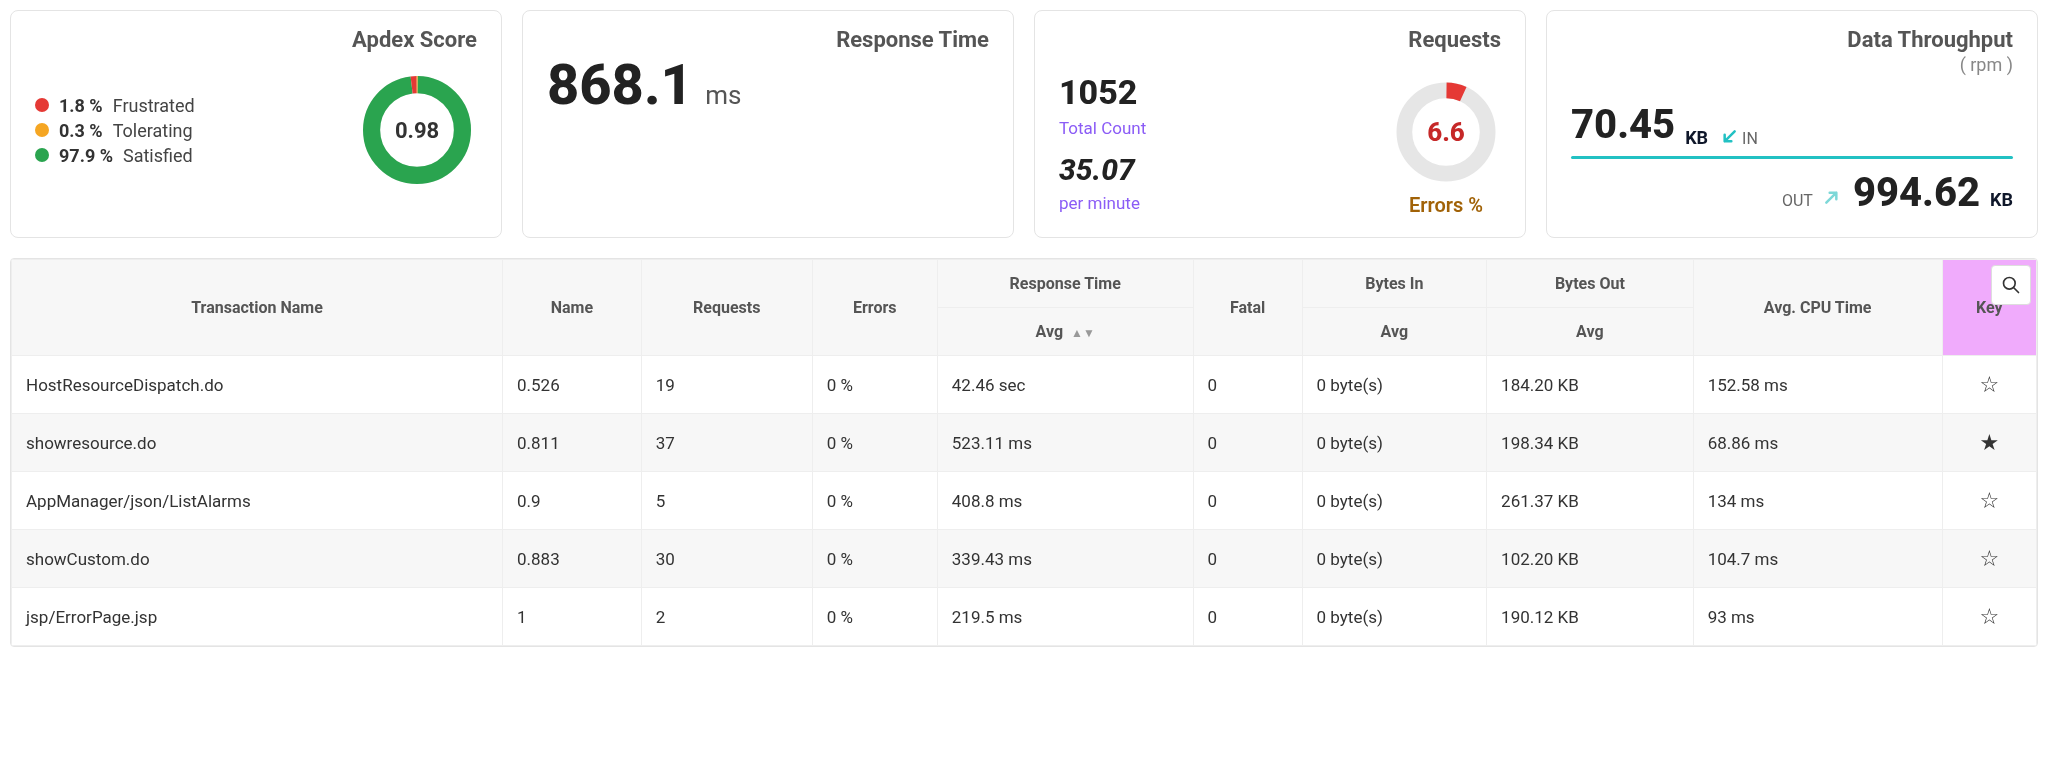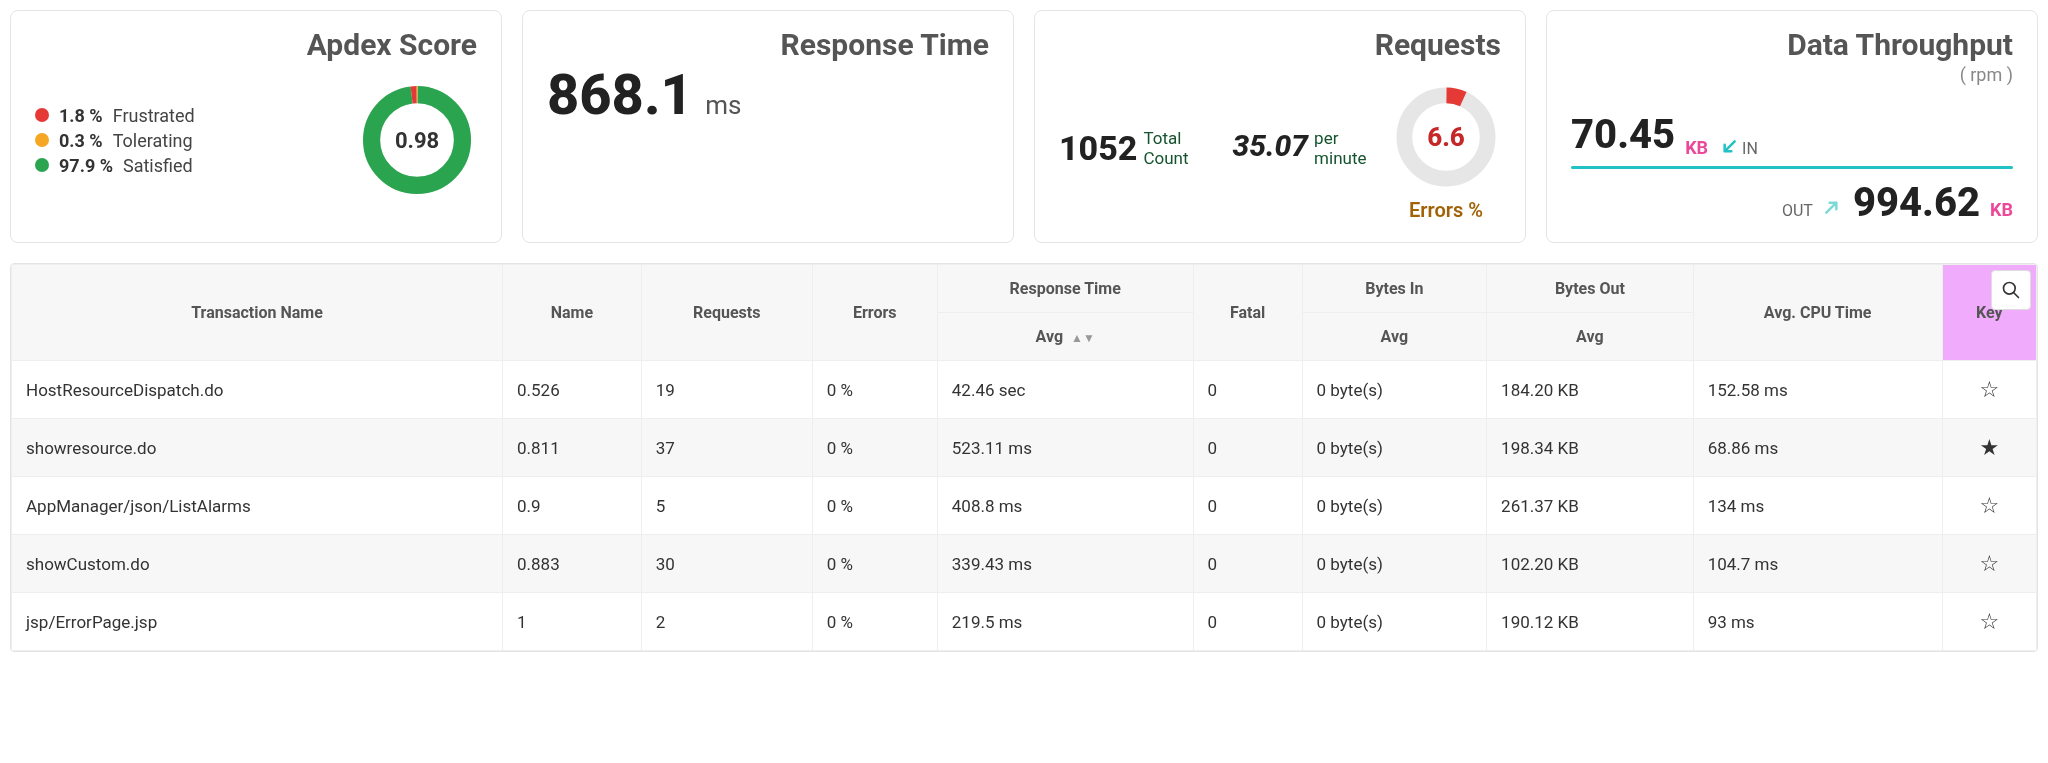--- a/index.html
+++ b/index.html
@@ -19,21 +19,21 @@
     flex: 1;
     border: 1px solid #e4e4e4;
     border-radius: 8px;
     padding: 16px 24px;
     min-height: 200px;
     position: relative;
   }
   .card-title {
     text-align: right;
     font-weight: 700;
-    font-size: 30px;
+    font-size: 22px;
     color: #555;
   }
   .card-subtitle {
     text-align: right;
     font-size: 18px;
     color: #888;
     margin-top: 2px;
   }
   
   .apdex-body {
@@ -54,36 +54,36 @@
     position: absolute; inset: 0;
     display: flex; align-items: center; justify-content: center;
     font-weight: 700; font-size: 22px; color: #333;
   }
   
   .rt-body { }
   .big-num { font-weight: 800; font-size: 56px; color: #222; display:inline-block; }
   .big-unit { font-size: 26px; color: #555; margin-left: 8px; }
   
   .req-body { display: flex; justify-content: space-between; align-items: center; margin-top: 20px; }
-  .req-left { display:flex; flex-direction:row; gap: 6px; }
+  .req-left { display:flex; flex-direction:column; gap: 6px; }
   .req-total { font-weight: 800; font-size: 34px; color: #222; }
-  .req-sub { color: #14532d; font-size: 17px; margin-bottom: 8px; }
+  .req-sub { color: #8b5cf6; font-size: 17px; margin-bottom: 8px; }
   .req-permin { font-weight: 800; font-size: 30px; color: #222; font-style: italic; }
   .req-right { text-align:center; }
   .err-donut-wrap { position: relative; width: 110px; height: 110px; margin: 0 auto; }
   .err-center {
     position:absolute; inset:0; display:flex; align-items:center; justify-content:center;
     font-weight:800; font-size:26px; color:#c62828;
   }
   .err-label { color:#a16207; font-size:20px; font-weight:600; margin-top:6px; }
   
   .tp-body { margin-top: 26px; }
   .tp-row { display:flex; align-items:flex-end; gap:10px; }
   .tp-num { font-weight:800; font-size:40px; color:#222; }
-  .tp-unit { font-weight:700; font-size:18px; color:#ec4899; }
+  .tp-unit { font-weight:700; font-size:18px; color:#0f172a; }
   .tp-dir { font-size:16px; color:#666; }
   .tp-in { display:flex; align-items:center; gap:4px; }
   .tp-divider { height:3px; background:#22c1c3; margin:8px 0 10px 0; border-radius:2px; }
   .tp-out-row { display:flex; align-items:baseline; justify-content:flex-end; gap:10px; }
   .arrow-svg { width:20px; height:20px; }
   
   .table-wrap { border: 1px solid #e4e4e4; border-radius:4px; overflow:hidden; position:relative; }
   table { width:100%; border-collapse: collapse; }
   th, td { border: 1px solid #eee; }
   thead th {

